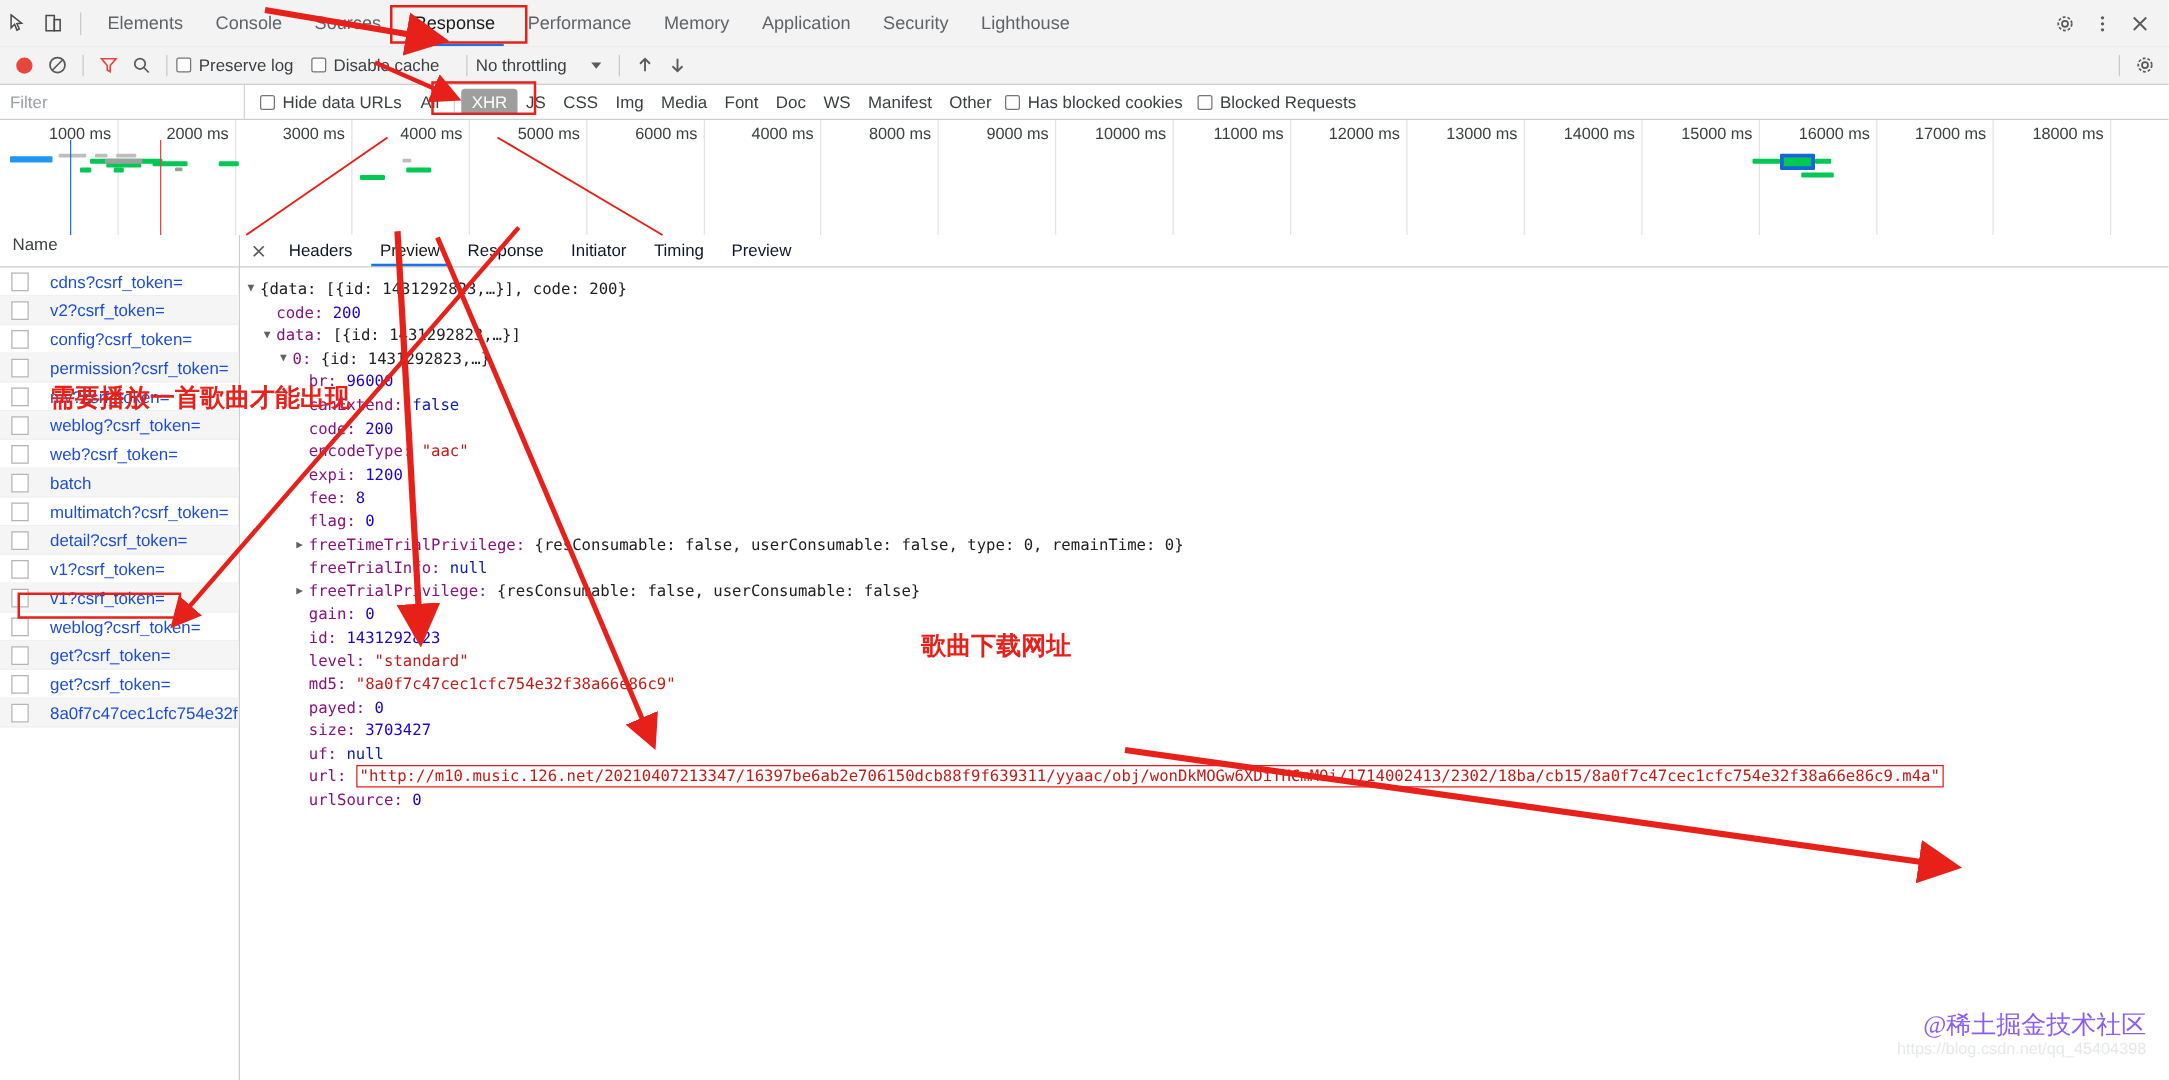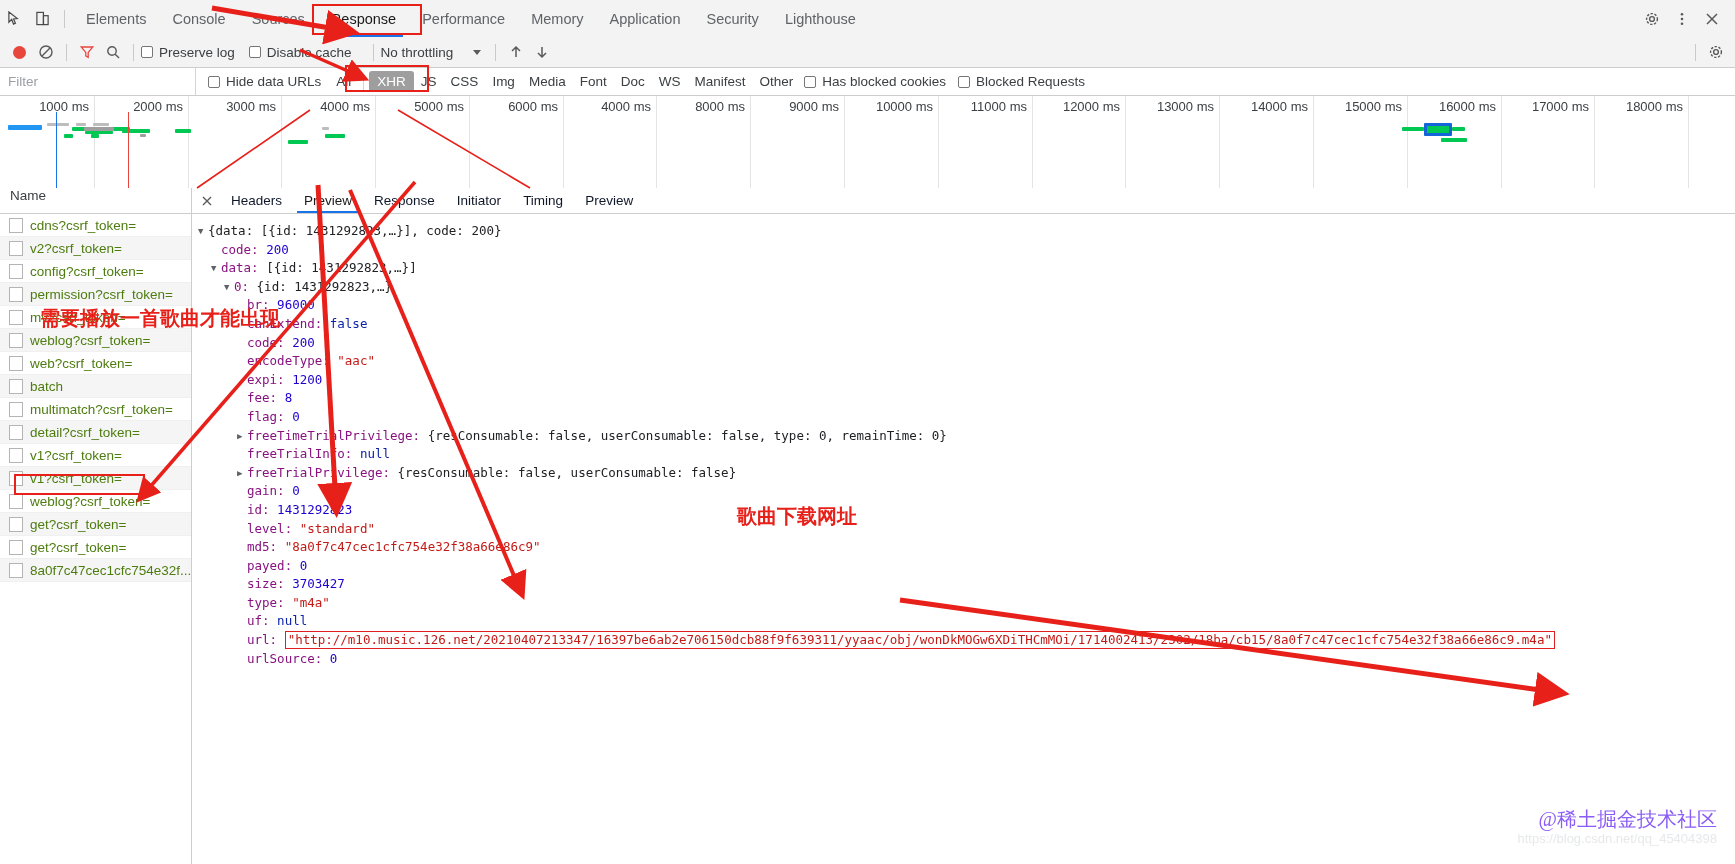--- a/index.html
+++ b/index.html
@@ -94,22 +94,22 @@
   
   .leftpanel {
     position: absolute; left: 0; top: 188px; width: 192px; height: 676px;
     background: #ffffff; border-right: 1px solid #cdcdcd; box-sizing: border-box;
   }
   .lp-head {
     height: 25px; border-bottom: 1px solid #cdcdcd; display: flex; 
     padding-left: 10px; font-size: 13.5px; color: #3c4043; background: #ffffff;
   }
   .req-row {
-    height: 23px; display: flex; align-items: center; gap: 7px; padding-left: 9px;
-    font-size: 13.5px; color: #4d7c0f; border-bottom: 1px solid #f0f0f0;
+    height: 23px; display: flex; align-items: center; gap: 17px; padding-left: 9px;
+    font-size: 13.5px; color: #1d4ed8; border-bottom: 1px solid #f0f0f0;
     box-sizing: border-box; white-space: nowrap; overflow: hidden; position: relative;
   }
   .req-row.alt { background: #f5f5f5; }
   .req-ico {
     width: 12px; height: 13px; border: 1px solid #b4b4b4; background: #fff; flex: none;
   }
   .req-name { overflow: hidden; text-overflow: clip; }
 
   
   .detail {
@@ -487,21 +487,20 @@
         <div class="jrow" style="padding-left: 39px;"><span class="tri blank">▶</span><span class="k">flag: </span><span class="num">0</span></div>
         <div class="jrow" style="padding-left: 39px;"><span class="tri">▶</span><span class="k">freeTimeTrialPrivilege: </span><span class="pl">{resConsumable: false, userConsumable: false, type: 0, remainTime: 0}</span></div>
         <div class="jrow" style="padding-left: 39px;"><span class="tri blank">▶</span><span class="k">freeTrialInfo: </span><span class="kw">null</span></div>
         <div class="jrow" style="padding-left: 39px;"><span class="tri">▶</span><span class="k">freeTrialPrivilege: </span><span class="pl">{resConsumable: false, userConsumable: false}</span></div>
         <div class="jrow" style="padding-left: 39px;"><span class="tri blank">▶</span><span class="k">gain: </span><span class="num">0</span></div>
         <div class="jrow" style="padding-left: 39px;"><span class="tri blank">▶</span><span class="k">id: </span><span class="num">1431292823</span></div>
         <div class="jrow" style="padding-left: 39px;"><span class="tri blank">▶</span><span class="k">level: </span><span class="str">"standard"</span></div>
         <div class="jrow" style="padding-left: 39px;"><span class="tri blank">▶</span><span class="k">md5: </span><span class="str">"8a0f7c47cec1cfc754e32f38a66e86c9"</span></div>
         <div class="jrow" style="padding-left: 39px;"><span class="tri blank">▶</span><span class="k">payed: </span><span class="num">0</span></div>
         <div class="jrow" style="padding-left: 39px;"><span class="tri blank">▶</span><span class="k">size: </span><span class="num">3703427</span></div>
-        <div class="jrow" style="padding-left: 39px;"><span class="tri blank">▶</span><span class="k">type: </span><span class="str">"m4a"</span></div>
         <div class="jrow" style="padding-left: 39px;"><span class="tri blank">▶</span><span class="k">uf: </span><span class="kw">null</span></div>
         <div class="jrow" style="padding-left: 39px;"><span class="tri blank">▶</span><span class="k">url: </span><span class="str url-box">"http://m10.music.126.net/20210407213347/16397be6ab2e706150dcb88f9f639311/yyaac/obj/wonDkMOGw6XDiTHCmMOi/1714002413/2302/18ba/cb15/8a0f7c47cec1cfc754e32f38a66e86c9.m4a"</span></div>
         <div class="jrow" style="padding-left: 39px;"><span class="tri blank">▶</span><span class="k">urlSource: </span><span class="num">0</span></div>
       </div>
   </div>
 
   <div class="overlay">
     <svg width="1735" height="864" style="position:absolute;left:0;top:0">
       <defs>
         <marker id="ah" markerWidth="7" markerHeight="7" refX="1" refY="3.5" orient="auto">

